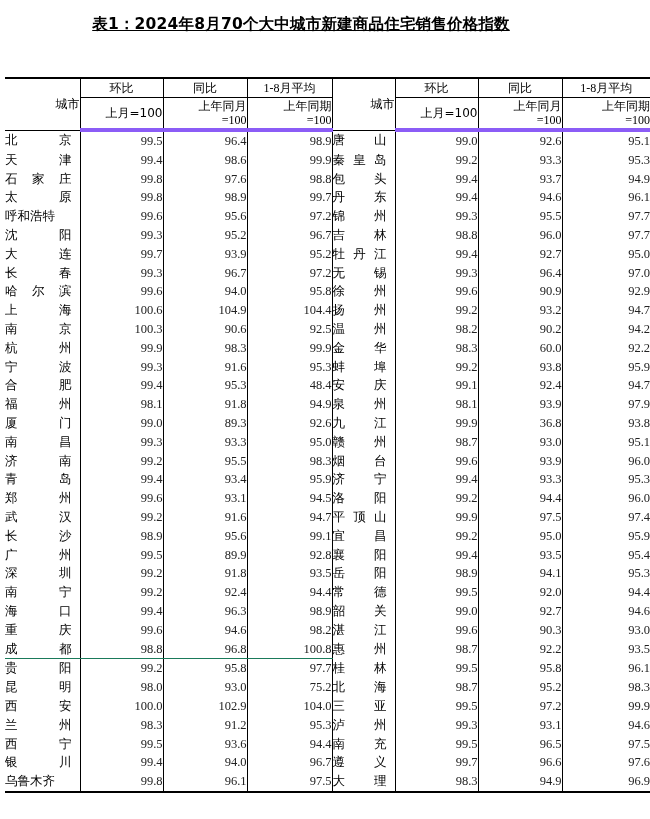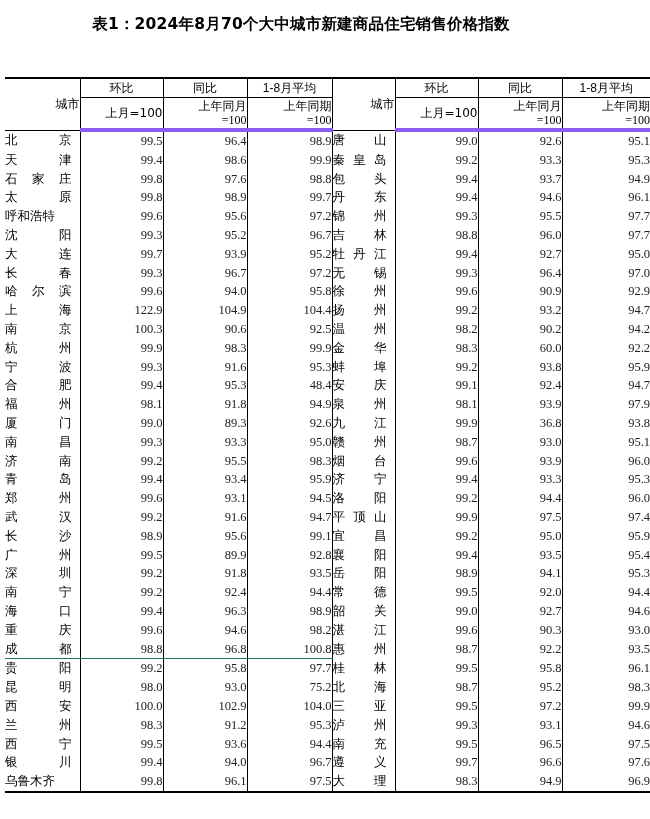--- a/index.html
+++ b/index.html
@@ -1,23 +1,23 @@
 <!DOCTYPE html>
 <html><head>
 <meta charset="utf-8">
 <style>
   html, body { margin: 0; padding: 0; background: #ffffff; }
   body { width: 650px; height: 819px; position: relative; overflow: hidden;
          font-family: "DejaVu Serif", "Liberation Serif", serif; color: #000; }
   .title { position: absolute; top: 14px; left: 0; width: 602px; text-align: center;
-           font-family: "DejaVu Sans", sans-serif; font-weight: bold; font-size: 15.5px; letter-spacing: 0.2px; }
+           font-family: "DejaVu Sans", sans-serif; font-weight: bold; font-size: 15.5px; letter-spacing: 0.2px; text-decoration: underline; }
   table.main { position: absolute; top: 77px; left: 5px; width: 645px; border-collapse: collapse; table-layout: fixed; }
   table.main th, table.main td { padding: 0; margin: 0; }
   thead tr.h1 th { height: 18px; font-weight: normal; font-size: 12px;
-                   font-family: Liberation Sans, sans-serif; border-top: 2.5px solid #000; border-bottom: 1px solid #000; }
+                   font-family: Liberation Serif, serif; border-top: 2.5px solid #000; border-bottom: 1px solid #000; }
   thead tr.h2 th { height: 30px; font-weight: normal; font-size: 12px; line-height: 14px;
                    font-family: "DejaVu Sans", sans-serif; border-bottom: 4px solid #8b5cf6; text-align: right; }
   th.city-h { border-top: 2.5px solid #000; border-bottom: 1px solid #000; font-size: 12.5px; text-align: right; }
   .num-sub { font-family: "Liberation Serif", serif; font-size: 12px; }
   .vb { border-left: 1px solid #000; }
   tbody td { height: 18.8px; font-size: 12px; line-height: 18.8px; white-space: nowrap; }
   td.city { font-family: "DejaVu Sans", sans-serif; font-size: 12.5px; padding-left: 12px; }
   td.city2 { font-family: "DejaVu Sans", sans-serif; font-size: 12.5px; padding-left: 7px; }
   .city-inner { display: flex; justify-content: space-between; padding-right: 8px; }
   td.val { text-align: right; padding-right: 3px; font-family: "Liberation Serif", serif; font-size: 12.5px; color: #222; }
@@ -256,21 +256,21 @@
         <td class="val vb">90.9</td>
         <td class="val vb">92.9</td>
       </tr>
       <tr>
         <td class="city left-half">
           <div class="city-inner">
             <span>上</span>
             <span>海</span>
           </div>
         </td>
-        <td class="val vb left-half">122.9</td>
+        <td class="val vb left-half">100.6</td>
         <td class="val vb left-half">104.9</td>
         <td class="val vb left-half">104.4</td>
         <td class="city2 vb">
           <div class="city-inner">
             <span>扬</span>
             <span>州</span>
           </div>
         </td>
         <td class="val vb">99.2</td>
         <td class="val vb">93.2</td>

